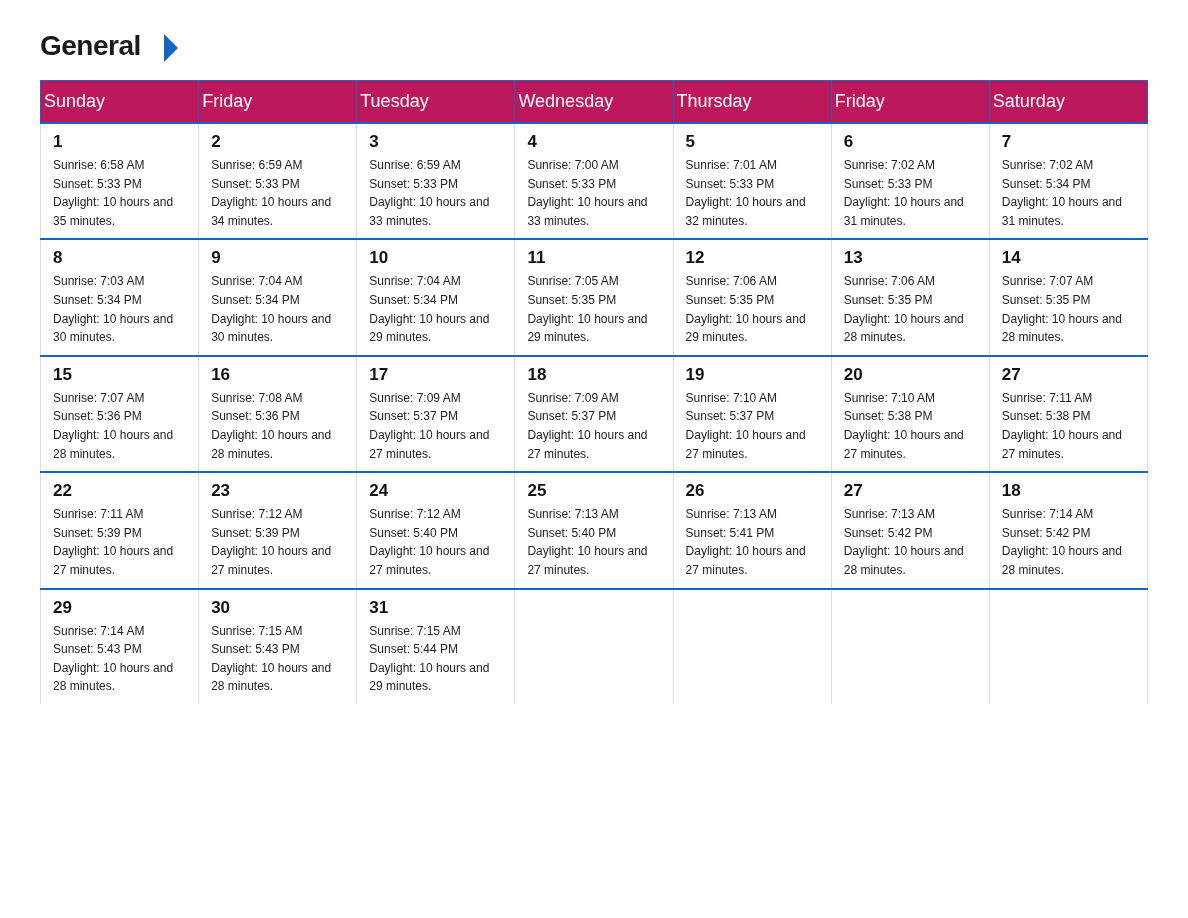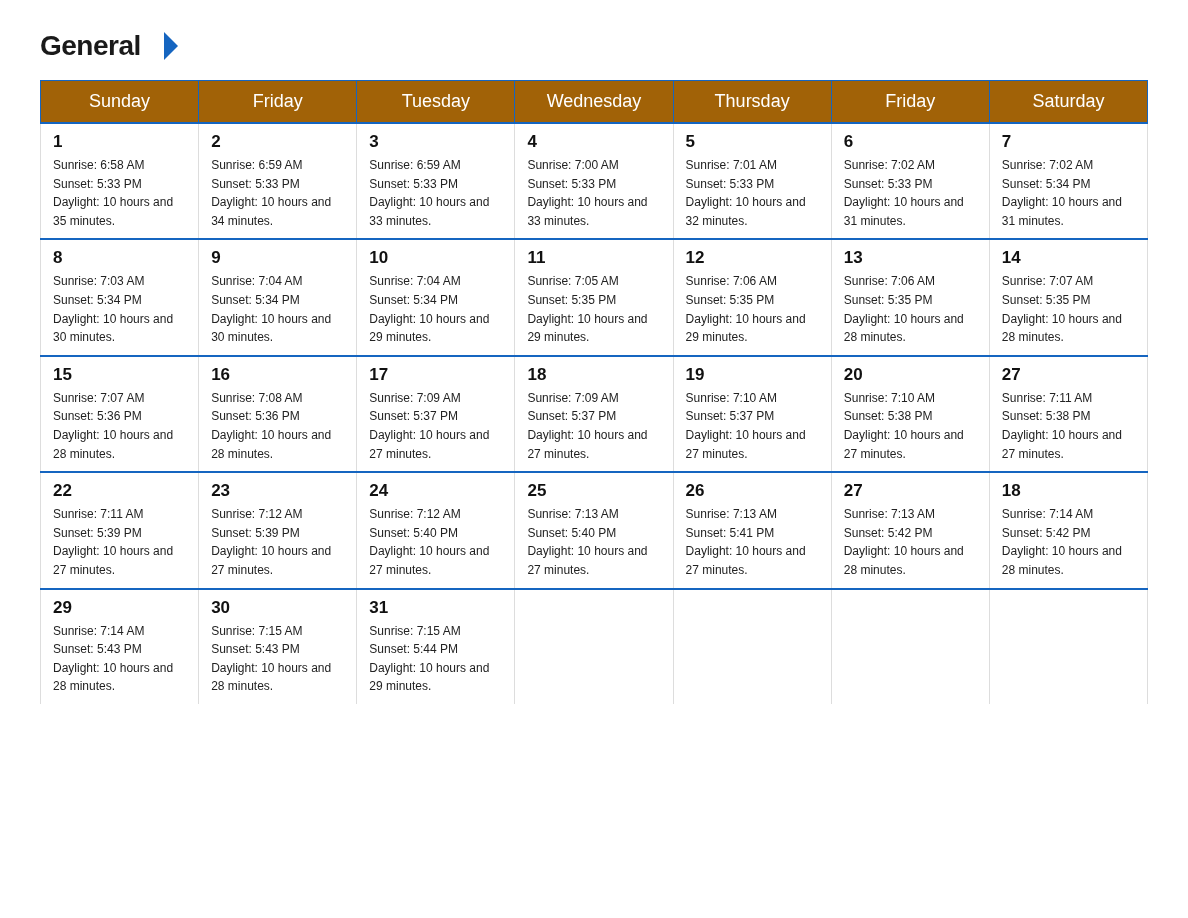--- a/index.html
+++ b/index.html
@@ -16,21 +16,21 @@
       align-items: flex-start;
       margin-bottom: 20px;
     }
     .logo {
       display: flex;
       flex-direction: column;
       align-items: flex-start;
     }
     .logo-top {
       display: flex;
-      align-items: flex-start;
+      align-items: flex-end;
       gap: 20px;
     }
     .logo-general {
       font-size: 28px;
       font-weight: bold;
       color: #1a1a1a;
       letter-spacing: -0.5px;
     }
     .logo-triangle {
       width: 0;
@@ -67,26 +67,26 @@
       font-size: 22px;
       color: #333;
       margin-top: 4px;
     }
     .calendar-table {
       width: 100%;
       border-collapse: collapse;
       margin-top: 10px;
     }
     .calendar-table thead th {
-      background: #a16207;
+      background: #be185d;
       color: #fff;
       font-size: 18px;
       font-weight: normal;
       padding: 10px 3px;
-      text-align: center;
+      text-align: left;
       border: 1px solid #1565c0;
     }
     .calendar-table tbody td {
       vertical-align: top;
       padding: 8px 12px;
       border: 1px solid #ccc;
       border-top: 2px solid #1565c0;
       font-size: 13px;
       color: #222;
       width: calc(100% / 7);

